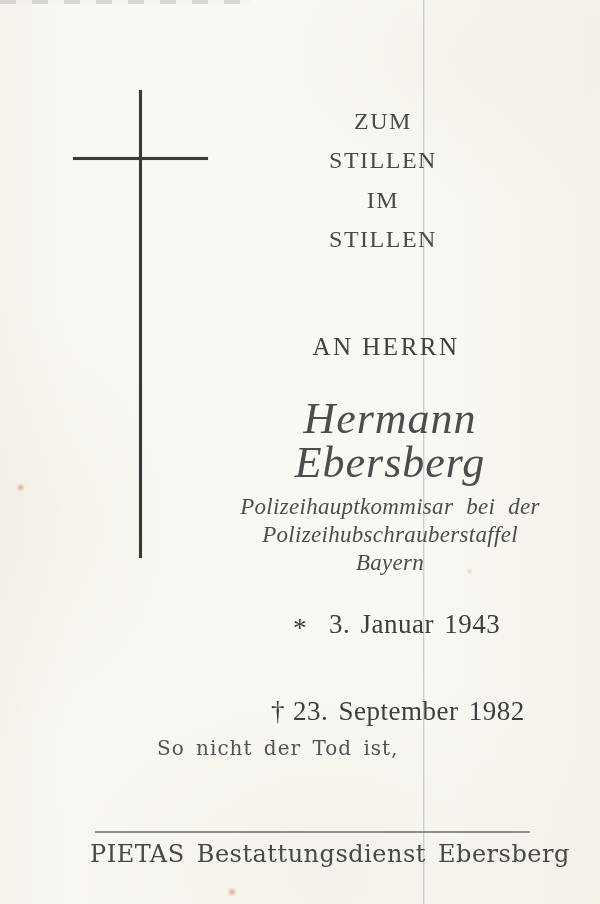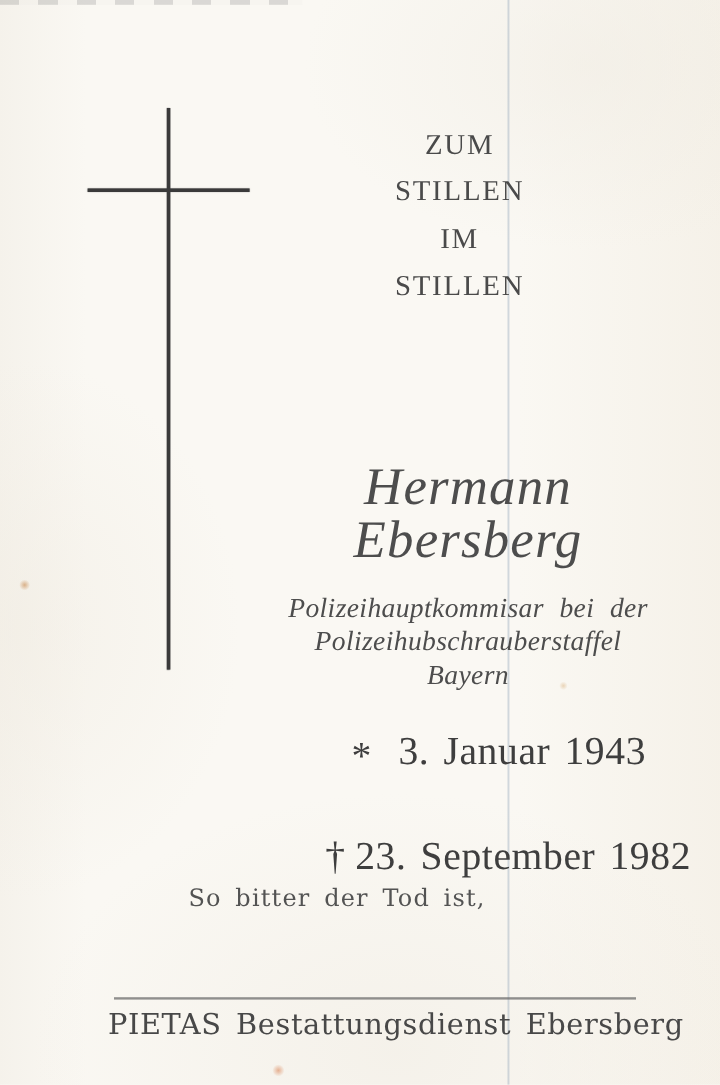--- a/index.html
+++ b/index.html
@@ -24,25 +24,25 @@
     background:rgba(148,168,188,.5);box-shadow:1px 0 0 rgba(148,168,188,.18);}
   
   .cross{position:absolute;left:0;top:0;}
   .cross-v{position:absolute;left:139px;top:90px;width:3px;height:468px;background:#3a3a3a;box-shadow:0 0 1px rgba(58,58,58,.6);}
   .cross-h{position:absolute;left:73px;top:157px;width:135px;height:3px;background:#3a3a3a;box-shadow:0 0 1px rgba(58,58,58,.6);}
   .heading{position:absolute;left:263px;top:102px;width:240px;text-align:center;
     font-size:24px;letter-spacing:1.5px;color:#4a4a4a;}
   .heading-line{line-height:39.4px;height:39.4px;text-align:center;}
   .salutation{position:absolute;left:283px;top:333px;width:206px;text-align:center;
     font-size:25px;letter-spacing:2.5px;color:#414141;}
-  .name{position:absolute;left:240px;top:384px;width:300px;text-align:center;
+  .name{position:absolute;left:240px;top:397px;width:300px;text-align:center;
     font-style:italic;font-size:44px;line-height:44px;color:#4d4d4d;letter-spacing:1px;}
   .title{position:absolute;left:165px;top:493px;width:450px;text-align:center;
     font-style:italic;font-size:23px;line-height:28px;color:#4d4d4d;word-spacing:7px;letter-spacing:.3px;}
-  .date-row{position:absolute;font-size:33px;color:#3e3e3e;letter-spacing:.5px;word-spacing:3px;white-space:nowrap;}
+  .date-row{position:absolute;font-size:27px;color:#3e3e3e;letter-spacing:.5px;word-spacing:3px;white-space:nowrap;}
   .birth{left:293px;top:609px;}
   .death{left:271px;top:652px;margin-top:44px;}
   .birth .sym{display:inline-block;margin-right:22px;position:relative;top:4px;}
   .death .sym{display:inline-block;margin-right:8px;}
   .quote{position:absolute;left:157px;top:733px;font-family:"DejaVu Serif", serif;
     font-size:20px;line-height:30px;color:#535353;letter-spacing:1px;word-spacing:4px;white-space:nowrap;}
   .divider{position:absolute;left:95px;top:831px;width:435px;height:2px;background:rgba(108,108,108,.75);}
   .footer{position:absolute;left:90px;top:840px;width:440px;text-align:center;
     font-family:"DejaVu Serif", serif;font-size:24px;letter-spacing:.5px;word-spacing:4px;color:#484848;white-space:nowrap;}
   .stain{position:absolute;border-radius:50%;}
@@ -66,20 +66,21 @@
     <div class="cross-h"></div>
   </div>
 
   <div class="heading">
     <div class="heading-line">ZUM</div>
     <div class="heading-line">STILLEN</div>
     <div class="heading-line">IM</div>
     <div class="heading-line">STILLEN</div>
   </div>
 
+  <div class="salutation">AN HERRN</div>
 
   <div class="name">
     <div>Hermann</div>
     <div>Ebersberg</div>
   </div>
 
   <div class="title">
     <div>Polizeihauptkommisar bei der</div>
     <div>Polizeihubschrauberstaffel</div>
     <div>Bayern</div>
@@ -87,21 +88,21 @@
 
   <div class="date-row birth">
     <span class="sym">*</span><span>3. Januar 1943</span>
   </div>
 
   <div class="date-row death">
     <span class="sym">†</span><span>23. September 1982</span>
   </div>
 
   <div class="quote">
-    <div>So bitter der Tod ist,</div>
+    <div>So nicht der Tod ist,</div>
   </div>
 
   <div class="divider"></div>
   <div class="footer">PIETAS Bestattungsdienst Ebersberg</div>
 
   <div class="stain stain-a"></div>
   <div class="stain stain-b"></div>
   <div class="stain stain-c"></div>
 
 </div>

